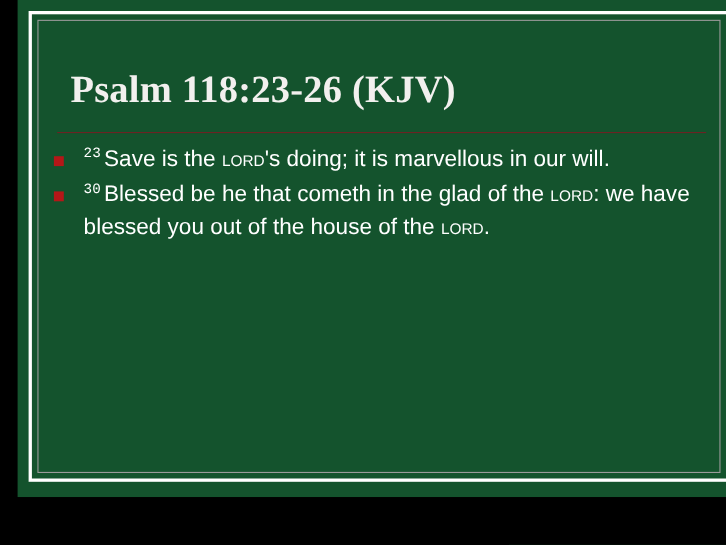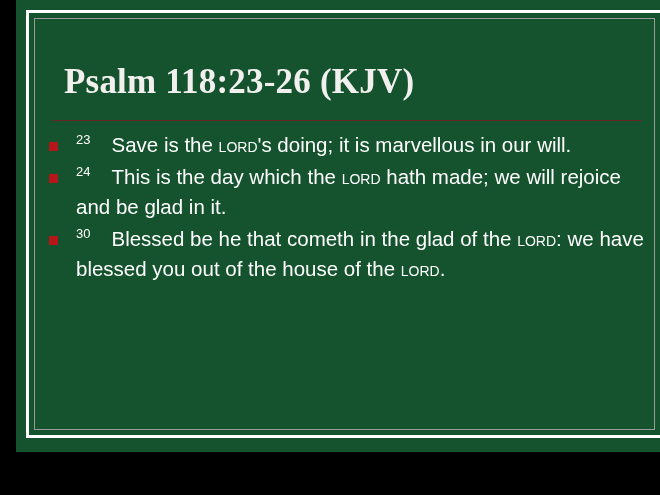--- a/index.html
+++ b/index.html
@@ -105,21 +105,22 @@
     color: #ffffff;
     font-family: "Liberation Sans", sans-serif;
     font-size: 20.5px;
     line-height: 30px;
     text-rendering: optimizeLegibility;
   }
   .verse-num {
     font-size: 13px;
     vertical-align: super;
     line-height: 0;
-    margin-right: 21px;
+    margin-right: 3px;
+    font-family: Liberation Mono, monospace;
   }
   .divine-name {
     font-variant: small-caps;
     text-transform: lowercase;
     text-align: center;
   }
   .divine-name::first-letter {
     text-transform: uppercase;
   }
 </style>
@@ -137,23 +138,19 @@
 
   <div id="title-rule"></div>
 
   <div id="verse-list">
       <div class="verse-row">
         <span class="bullet-marker"></span>
         <div class="verse-body"><sup class="verse-num">23</sup><span>Save is the </span><span class="divine-name">LORD</span><span>'s doing; it is marvellous in our will.</span></div>
       </div>
       <div class="verse-row">
         <span class="bullet-marker"></span>
-        <div class="verse-body"><sup class="verse-num">24</sup><span>This is the day which the </span><span class="divine-name">LORD</span><span> hath made; we will rejoice and be glad in it.</span></div>
-      </div>
-      <div class="verse-row">
-        <span class="bullet-marker"></span>
         <div class="verse-body"><sup class="verse-num">30</sup><span>Blessed be he that cometh in the glad of the </span><span class="divine-name">LORD</span><span>: we have blessed you out of the house of the </span><span class="divine-name">LORD</span><span>.</span></div>
       </div>
     </div>
 
 </div>
 
 <div id="letterbox"></div>
 
 </body></html>

